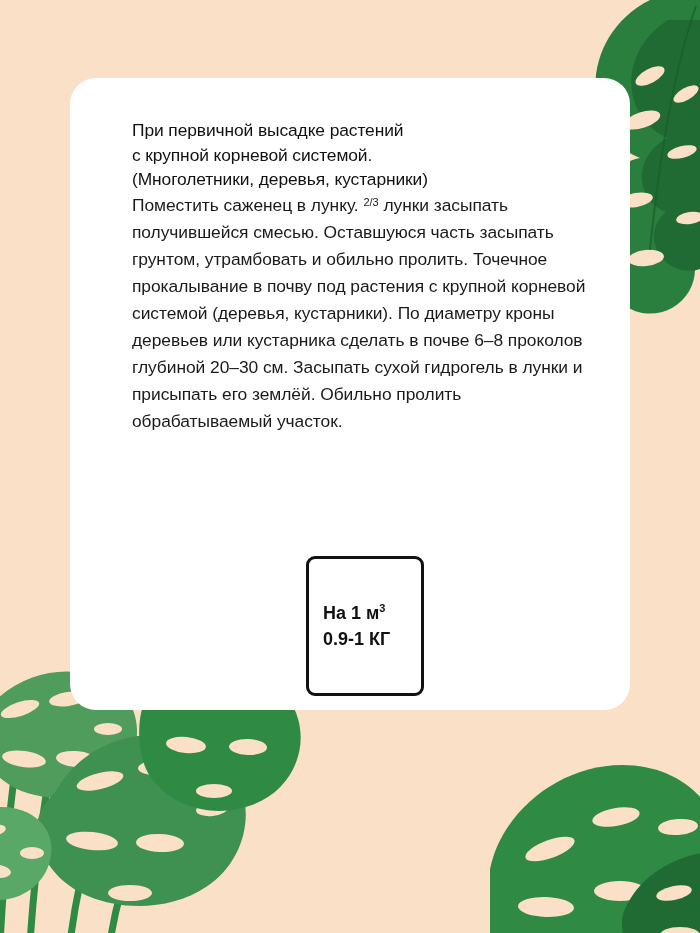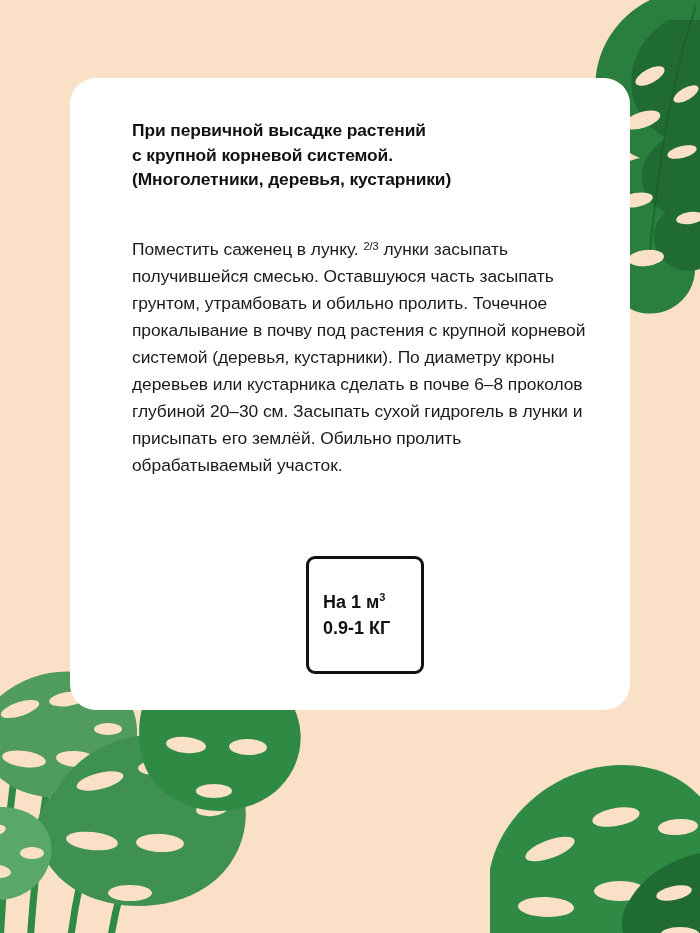--- a/index.html
+++ b/index.html
@@ -67,48 +67,47 @@
     z-index: 5;
   }
 
   .card-inner {
     padding: 40px 44px 0 62px;
     box-sizing: border-box;
   }
 
   .title {
     font-size: 17.4px;
-    font-weight: bold;
+    font-weight: normal;
     line-height: 1.42;
     color: #111111;
     letter-spacing: -0.1px;
     margin: 0 0 0 0;
     white-space: pre-line;
   }
 
   .body-text {
-    margin-top: 44px;
     font-size: 17.4px;
     line-height: 1.55;
     color: #1a1a1a;
     letter-spacing: -0.05px;
   }
 
   .frac {
     font-size: 11px;
     vertical-align: 0.45em;
     letter-spacing: 0;
   }
 
   .dose-box {
     position: absolute;
     left: 236px;
     top: 478px;
     width: 118px;
-    height: 118px;
+    height: 140px;
     border: 3px solid #111111;
     border-radius: 9px;
     box-sizing: border-box;
     display: flex;
     flex-direction: column;
     justify-content: center;
     padding-left: 14px;
   }
   .dose-line {
     font-size: 18px;

